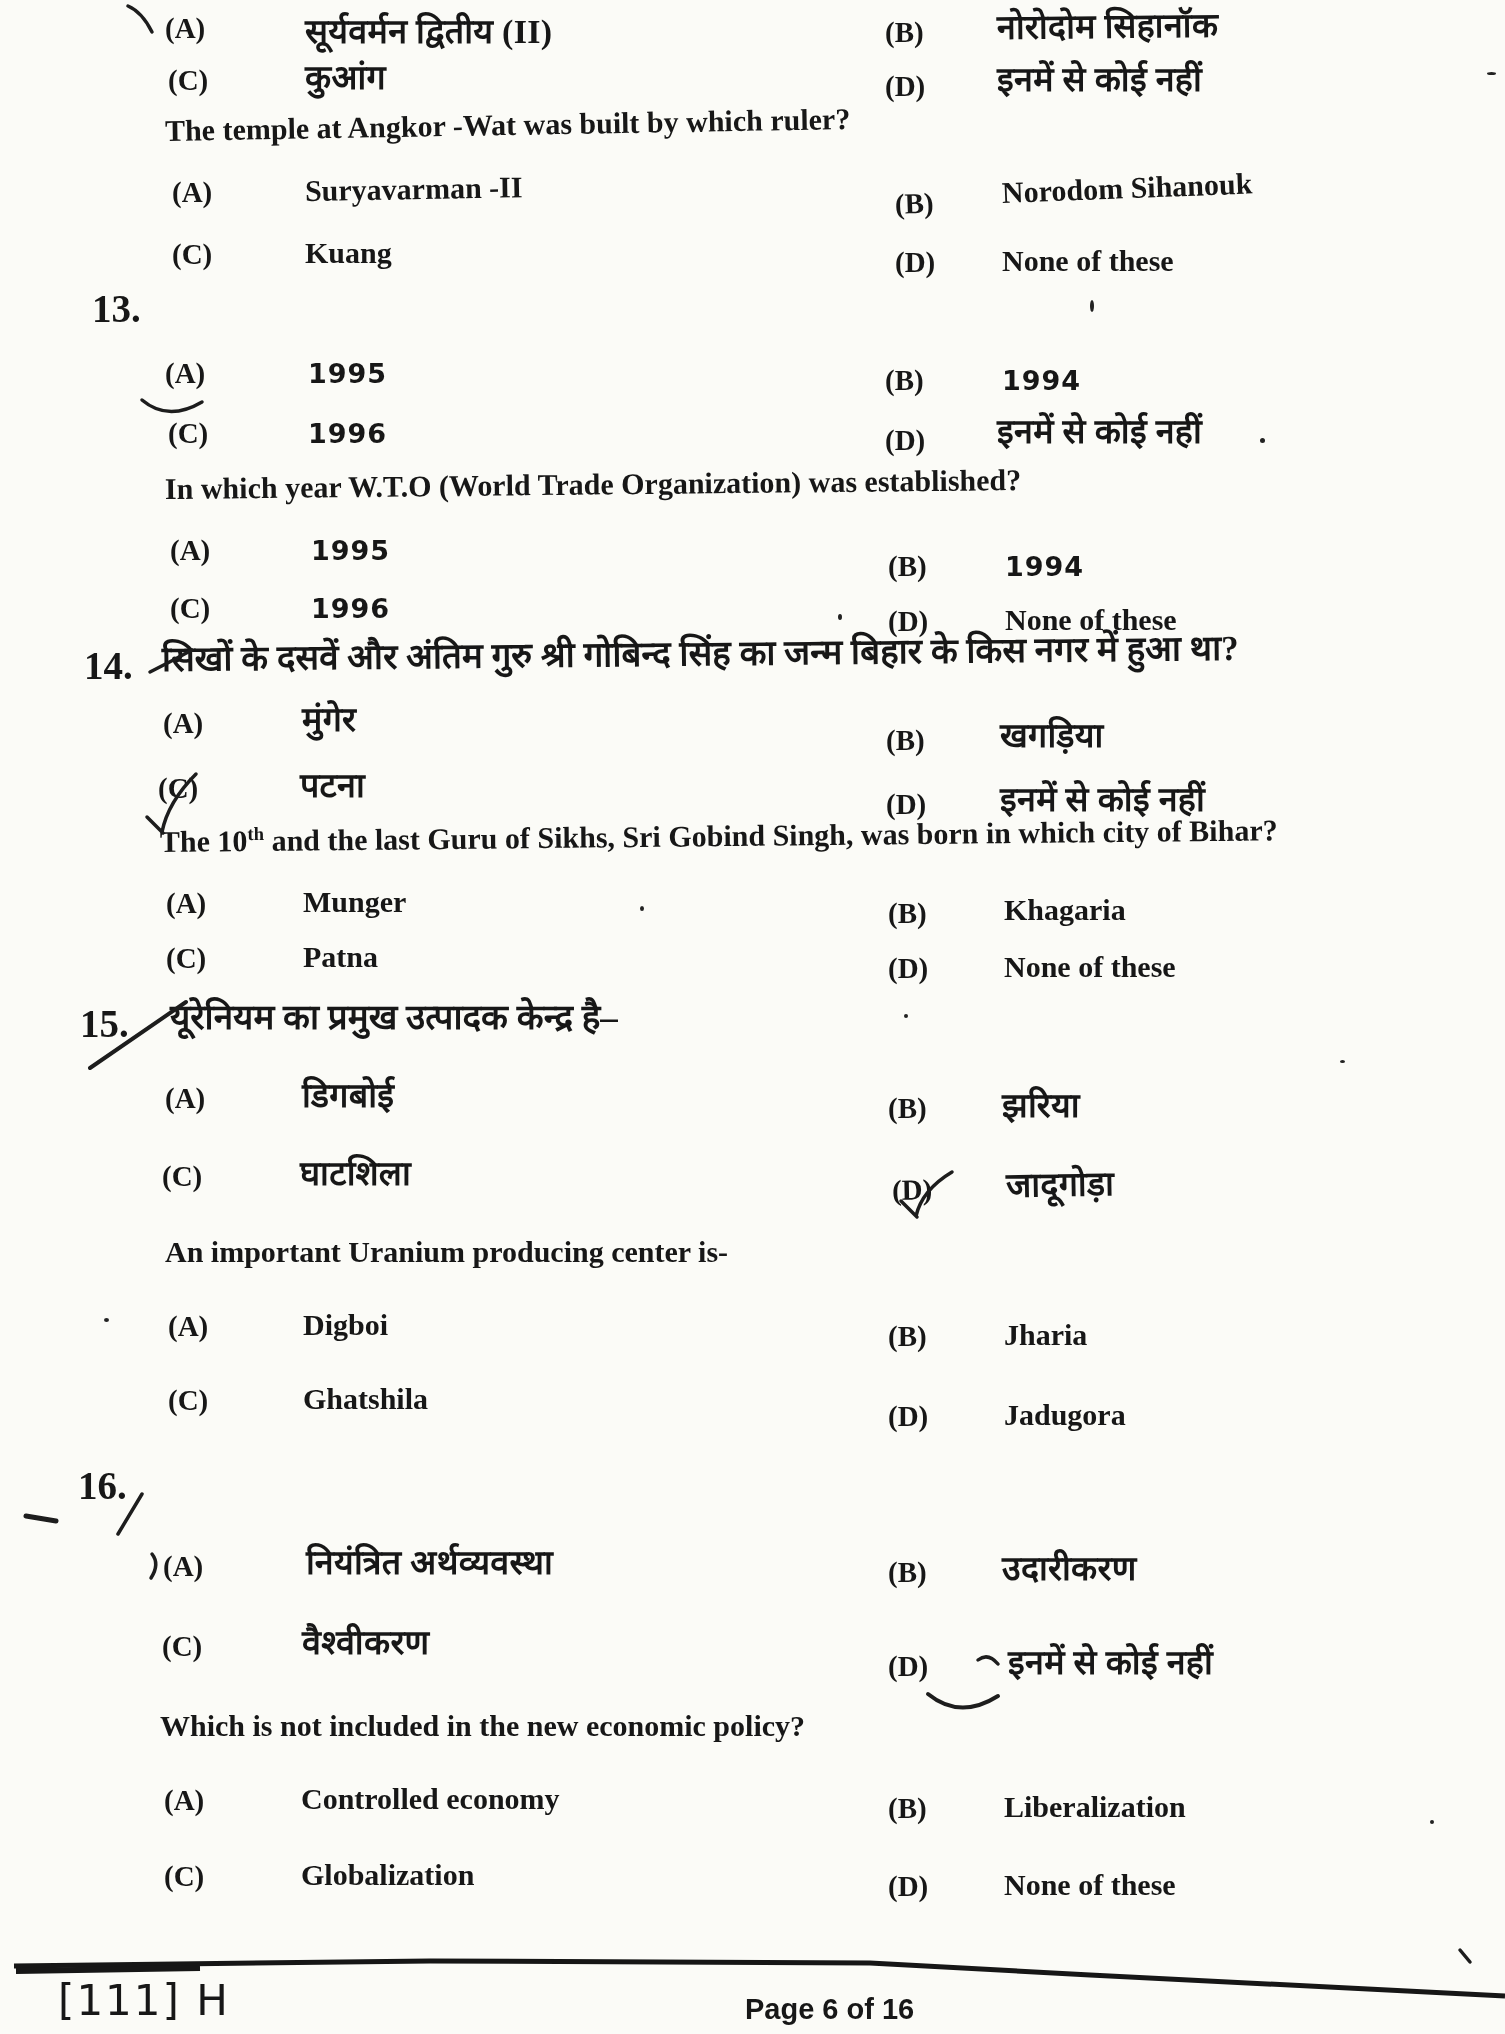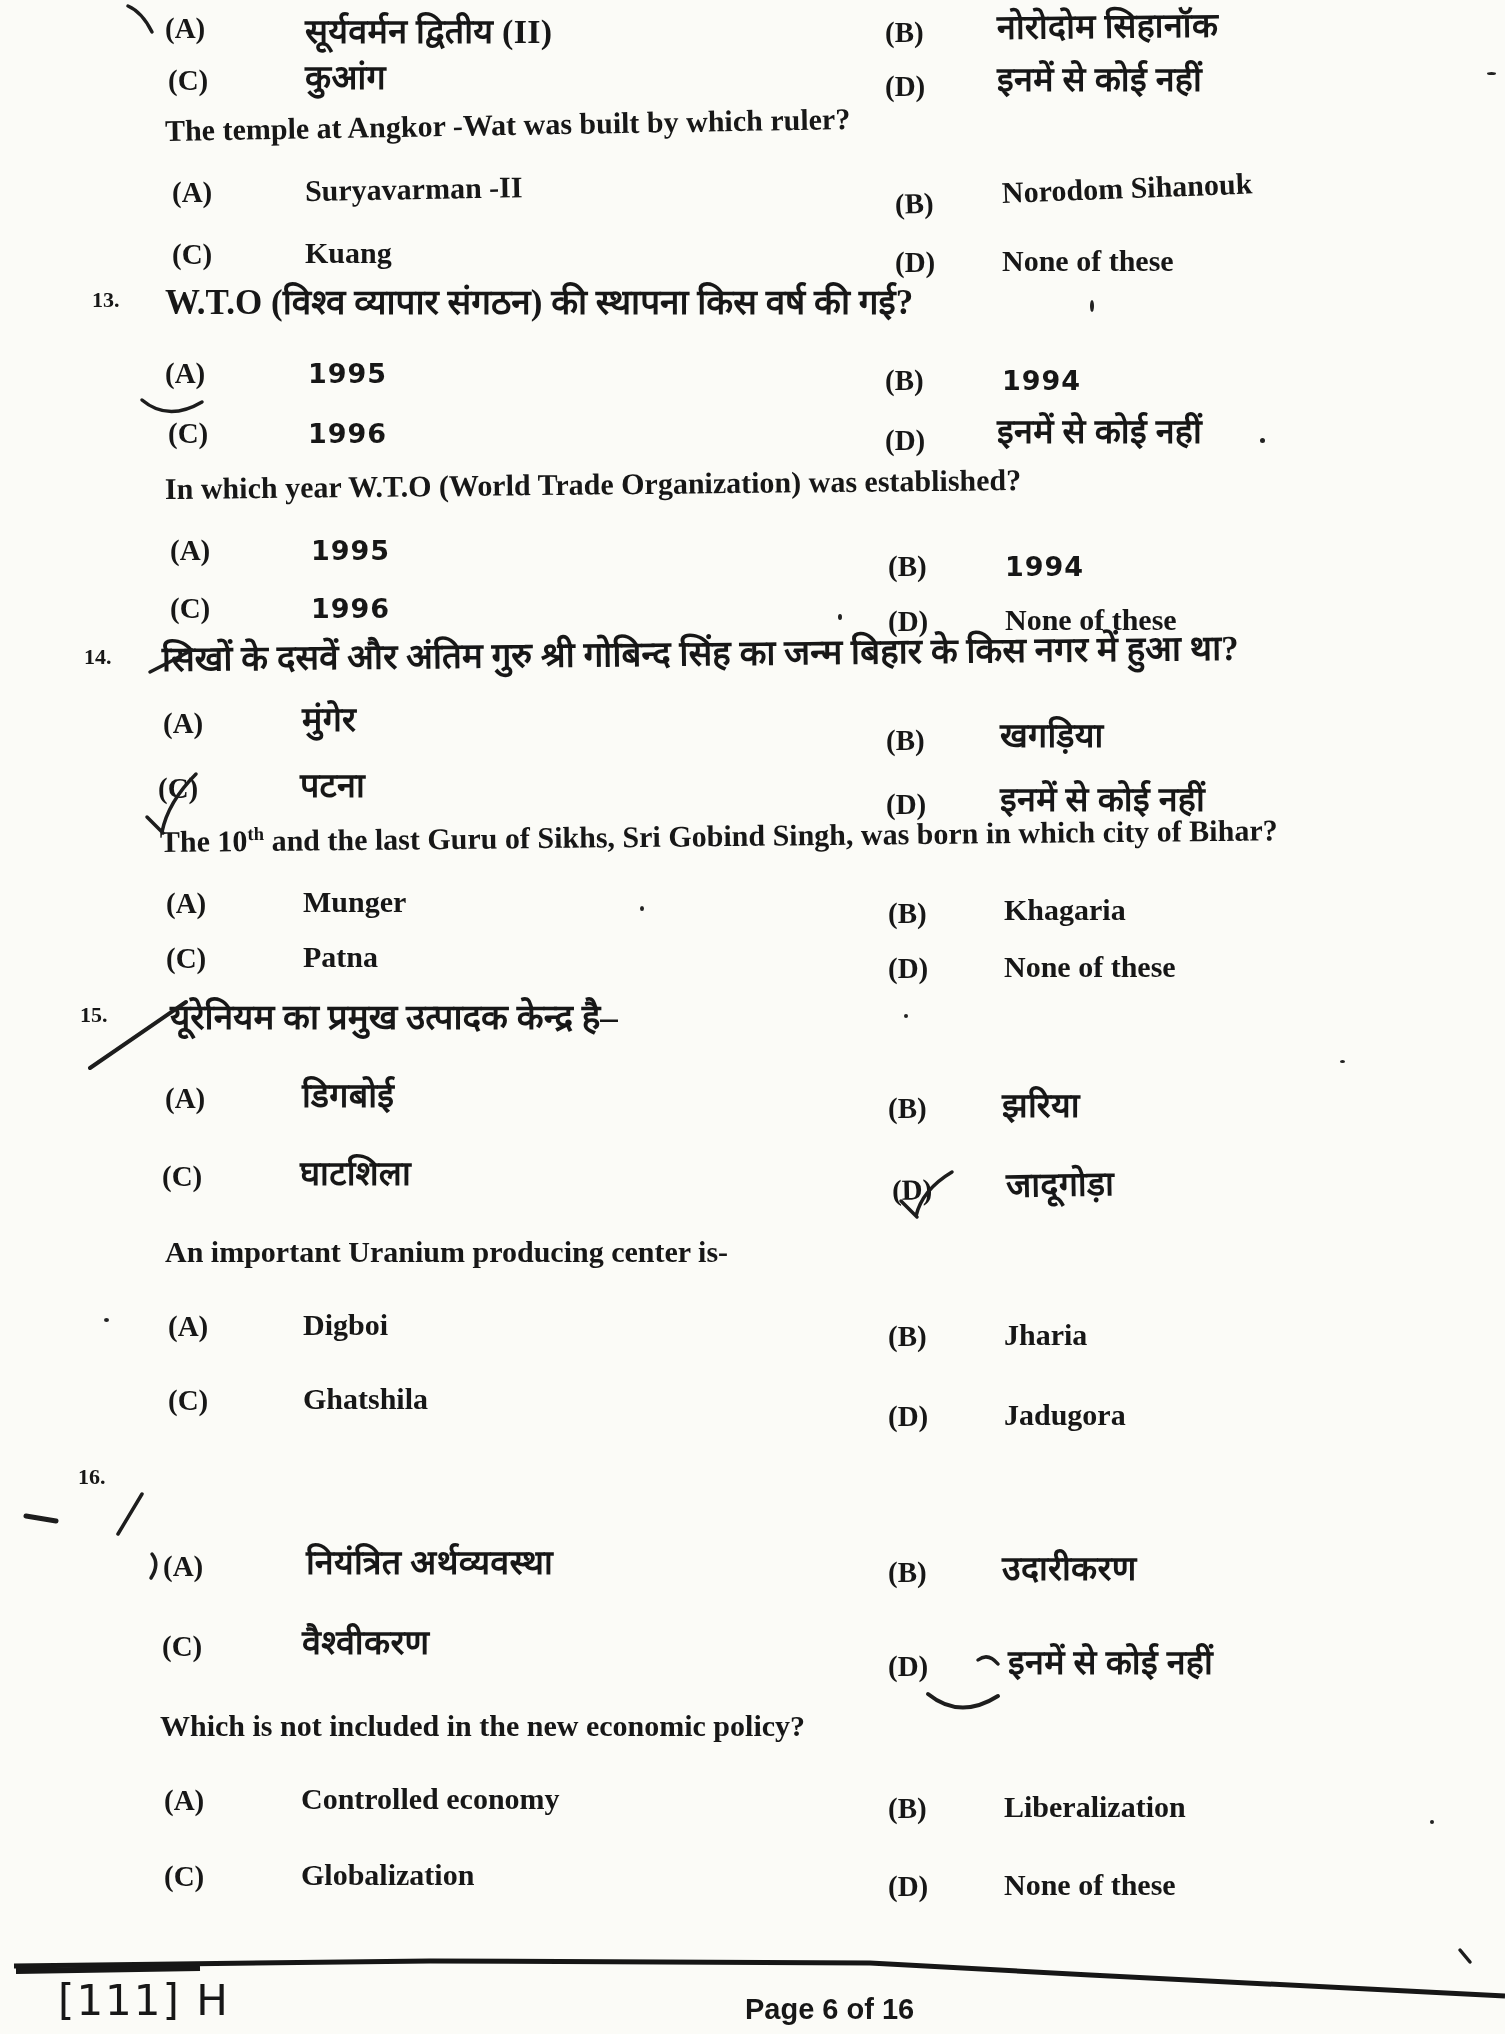--- a/index.html
+++ b/index.html
@@ -4,21 +4,21 @@
 <style>
   html,body { margin:0; padding:0; background:#e8e8e4; }
   .page {
     position:relative; width:1505px; height:2034px; margin:0 auto;
     background:#fbfbf7; color:#171717; overflow:hidden;
     font-family:"Liberation Serif", serif;
   }
   .el { position:absolute; white-space:nowrap; line-height:1.15; }
   .hi  { font-size:34px; font-weight:700; letter-spacing:0.3px; }
   .en  { font-size:30px; font-weight:600; }
-  .num { font-size:22px; font-weight:700; }
+  .num { font-size:39px; font-weight:700; }
   .lab { font-size:29px; font-weight:700; }
   .yr  { font-family:"DejaVu Sans", sans-serif; font-size:27px; font-weight:700; letter-spacing:1px; }
   .qhi { font-size:35px; font-weight:700; }
   .sup { font-size:0.62em; vertical-align:super; }
   .tilt1 { transform:rotate(-1deg); transform-origin:left center; }
   .tilt2 { transform:rotate(-2.2deg); transform-origin:left center; }
   .tilt05 { transform:rotate(-0.6deg); transform-origin:left center; }
   .marks { position:absolute; left:0; top:0; width:1505px; height:2034px; pointer-events:none; }
   .dot { position:absolute; background:#222; border-radius:50%; }
   .footer-code {
@@ -51,21 +51,20 @@
   <span class="el en tilt1" style="left:305px; top:174px">Suryavarman -II</span>
   <span class="el lab tilt2" style="left:895px; top:188px">(B)</span>
   <span class="el en tilt2" style="left:1002px; top:176px">Norodom Sihanouk</span>
 
   <span class="el lab" style="left:172px; top:238px">(C)</span>
   <span class="el en" style="left:305px; top:236px">Kuang</span>
   <span class="el lab" style="left:895px; top:246px">(D)</span>
   <span class="el en" style="left:1002px; top:244px">None of these</span>
 
   <span class="el num" style="left:92px; top:287px">13.</span>
-  <span class="el qhi" style="left:165px; top:283px">W.T.O (विश्व व्यापार संगठन) की स्थापना किस वर्ष की गई?</span>
 
   <span class="el lab" style="left:165px; top:357px">(A)</span>
   <span class="el yr" style="left:308px; top:358px">1995</span>
   <span class="el lab" style="left:885px; top:364px">(B)</span>
   <span class="el yr" style="left:1002px; top:365px">1994</span>
 
   <span class="el lab" style="left:168px; top:417px">(C)</span>
   <span class="el yr" style="left:308px; top:418px">1996</span>
   <span class="el lab" style="left:885px; top:424px">(D)</span>
   <span class="el hi" style="left:997px; top:412px">इनमें से कोई नहीं</span>

